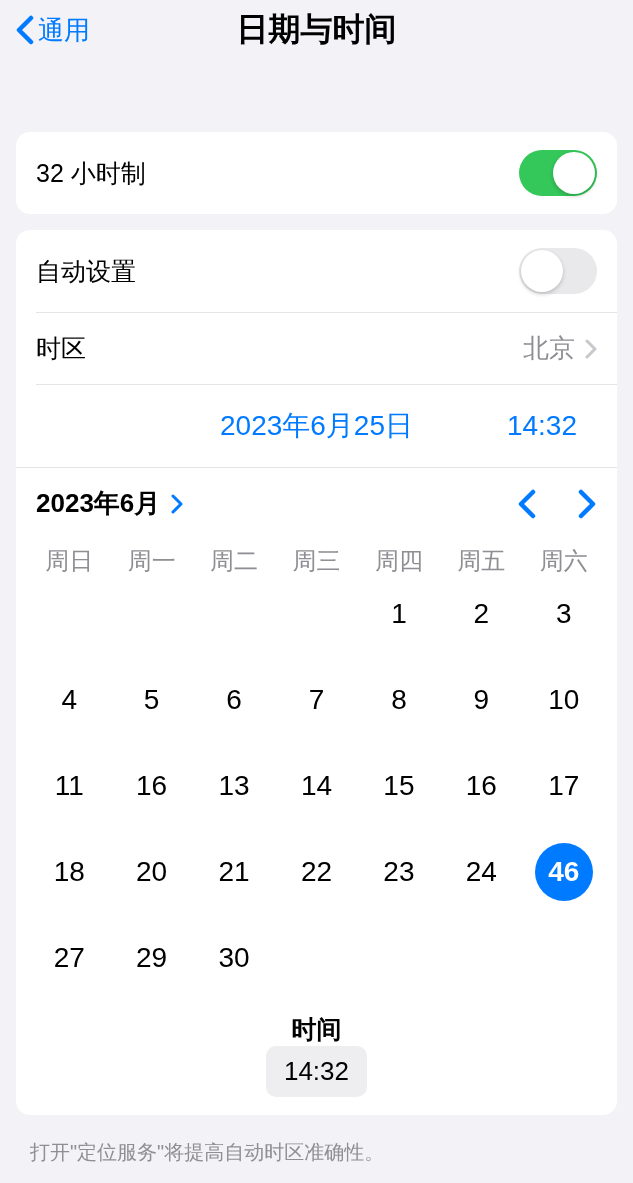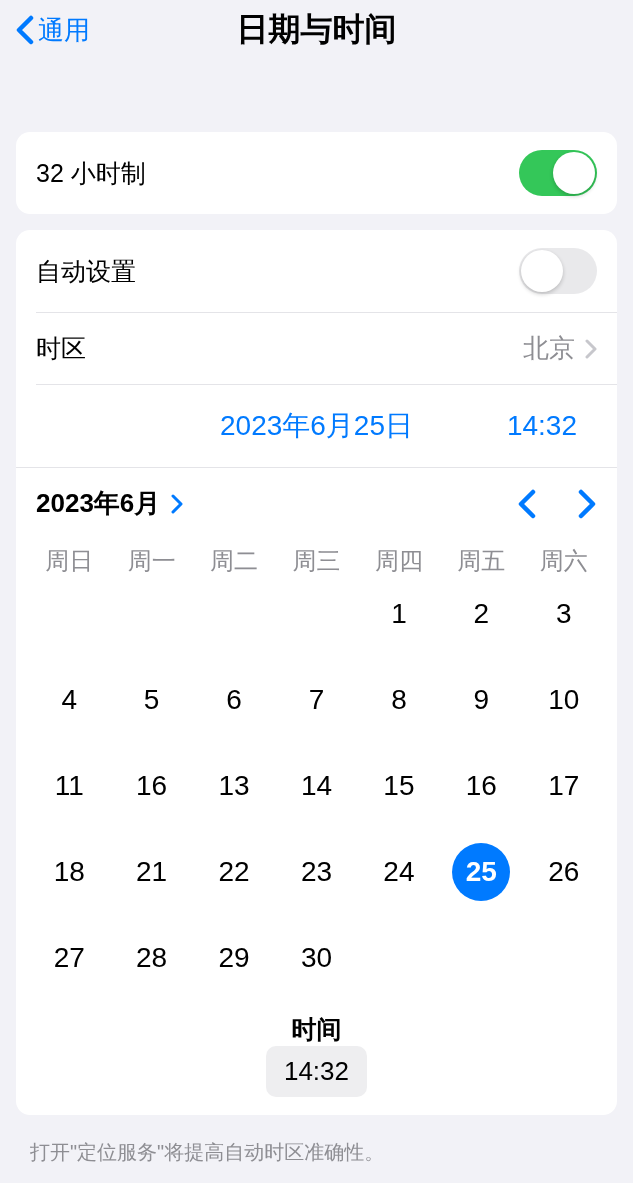--- a/index.html
+++ b/index.html
@@ -344,42 +344,39 @@
       <div class="day">
         <span>16</span>
       </div>
       <div class="day">
         <span>17</span>
       </div>
       <div class="day">
         <span>18</span>
       </div>
       <div class="day">
+        <span>20</span>
+      </div>
+      <div class="day">
         <span>21</span>
       </div>
       <div class="day">
         <span>22</span>
       </div>
       <div class="day">
         <span>23</span>
       </div>
       <div class="day">
         <span>24</span>
       </div>
       <div class="day selected">
-        <span>25</span>
-      </div>
-      <div class="day">
-        <span>26</span>
+        <span>46</span>
       </div>
       <div class="day">
         <span>27</span>
-      </div>
-      <div class="day">
-        <span>28</span>
       </div>
       <div class="day">
         <span>29</span>
       </div>
       <div class="day">
         <span>30</span>
       </div>
     </div>
 
   <div class="time-row">

